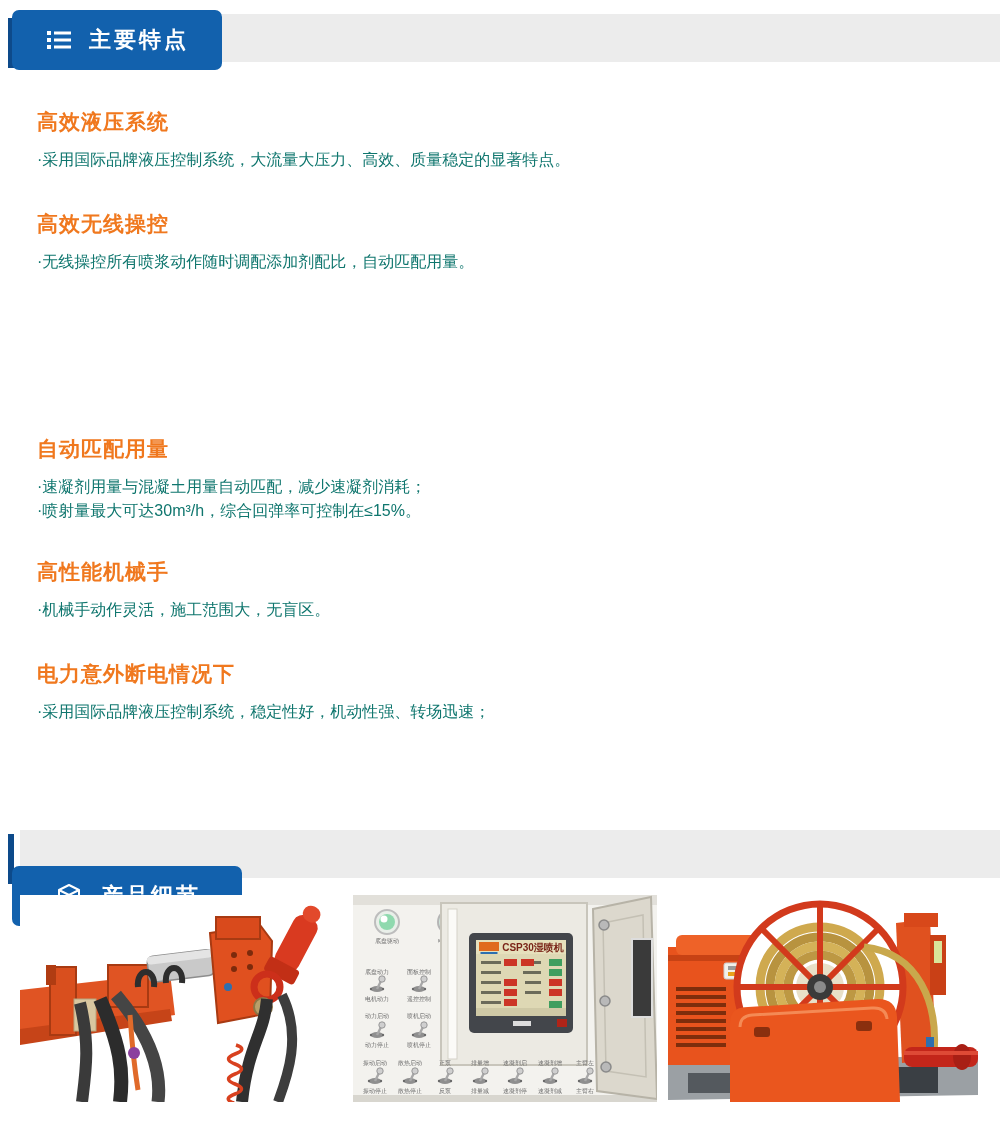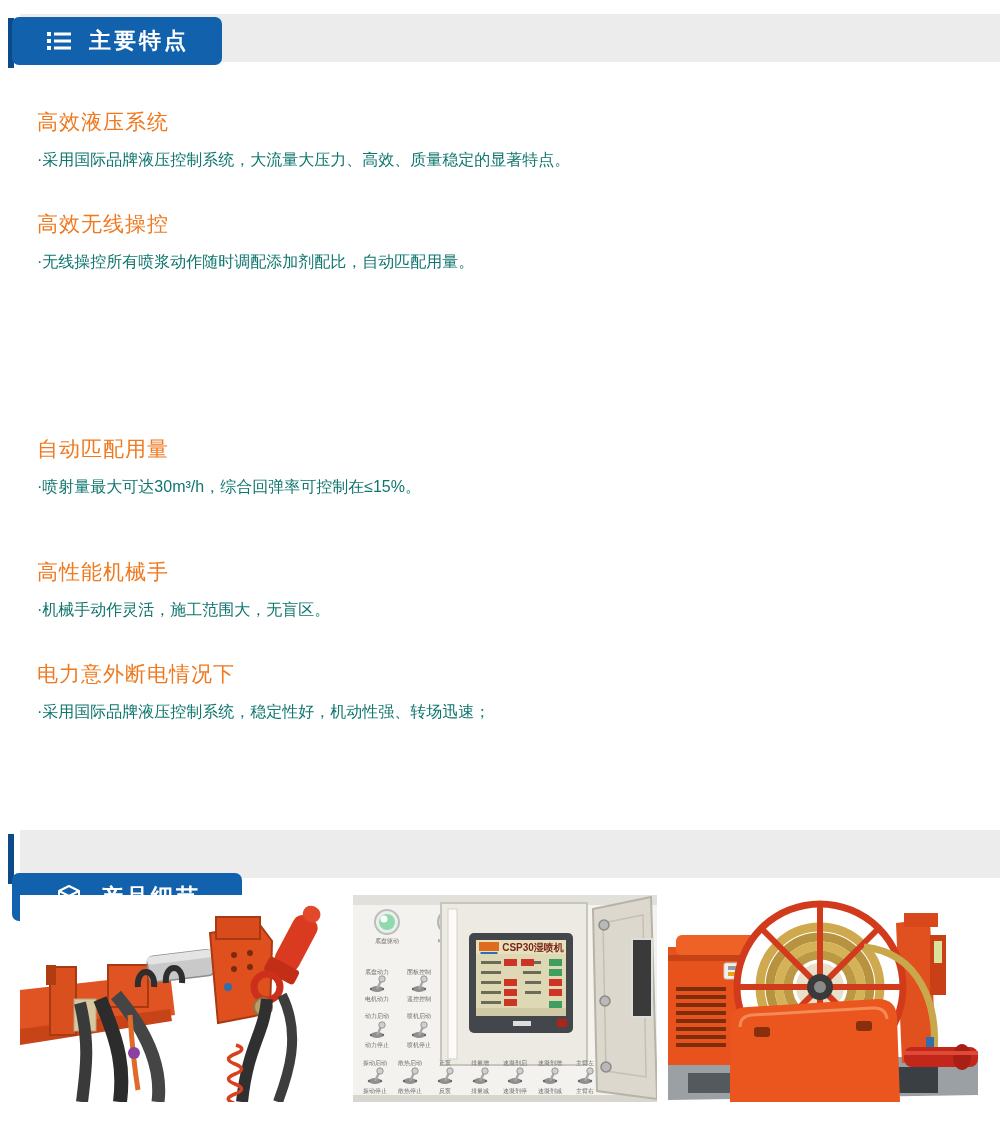--- a/index.html
+++ b/index.html
@@ -3,28 +3,28 @@
 <meta charset="utf-8">
 <style>
   html,body{margin:0;padding:0;background:#ffffff;}
   body{font-family:"Liberation Sans","DejaVu Sans",sans-serif;}
   .page{position:relative;width:1000px;height:1141px;background:#ffffff;overflow:hidden;}
 
   
   .banner-wrap{position:absolute;left:0;width:1000px;height:76px;}
   .banner-graybar{position:absolute;left:20px;right:0;top:14px;height:48px;background:#ececec;}
   .banner-ribbon-tail{position:absolute;left:8px;top:18px;width:6px;height:50px;background:#0d4a8a;}
-  .banner-main{position:absolute;left:12px;top:17px;height:48px;min-width:210px;background:#1261ad;
+  .banner-main{position:absolute;left:12px;top:10px;height:60px;min-width:210px;background:#1261ad;
     border-radius:7px;display:flex;align-items:center;justify-content:center;padding:0 26px;box-sizing:border-box;}
   .banner-title{color:#ffffff;font-size:22px;font-weight:700;letter-spacing:3px;margin-left:16px;white-space:nowrap;}
   .banner-icon{width:28px;height:28px;flex:0 0 auto;}
 
   
   .section{position:absolute;left:37px;}
-  .section h3{margin:0 0 12px 0;font-size:21px;font-weight:400;letter-spacing:1px;color:#f0781e;white-space:nowrap;}
+  .section h3{margin:0 0 12px 0;font-size:21px;font-weight:700;letter-spacing:1px;color:#f0781e;white-space:nowrap;}
   .section .line{font-size:16px;line-height:24px;color:#0f766e;white-space:nowrap;}
 
   
   .photo{position:absolute;top:895px;height:207px;}
   .photo svg{display:block;}
   .tiny-label{font-size:6px;fill:#6b6b6b;}
 </style>
 </head>
 <body>
 
@@ -52,20 +52,21 @@
   </div>
 
   <div class="section" style="top:210px;">
     <h3>高效无线操控</h3>
     <div class="line">·无线操控所有喷浆动作随时调配添加剂配比，自动匹配用量。</div>
   </div>
 
 
   <div class="section" style="top:435px;">
     <h3>自动匹配用量</h3>
+    <div class="line">·速凝剂用量与混凝土用量自动匹配，减少速凝剂消耗；</div>
     <div class="line">·喷射量最大可达30m³/h，综合回弹率可控制在≤15%。</div>
   </div>
 
   <div class="section" style="top:558px;">
     <h3>高性能机械手</h3>
     <div class="line">·机械手动作灵活，施工范围大，无盲区。</div>
   </div>
 
   <div class="section" style="top:660px;">
     <h3>电力意外断电情况下</h3>

